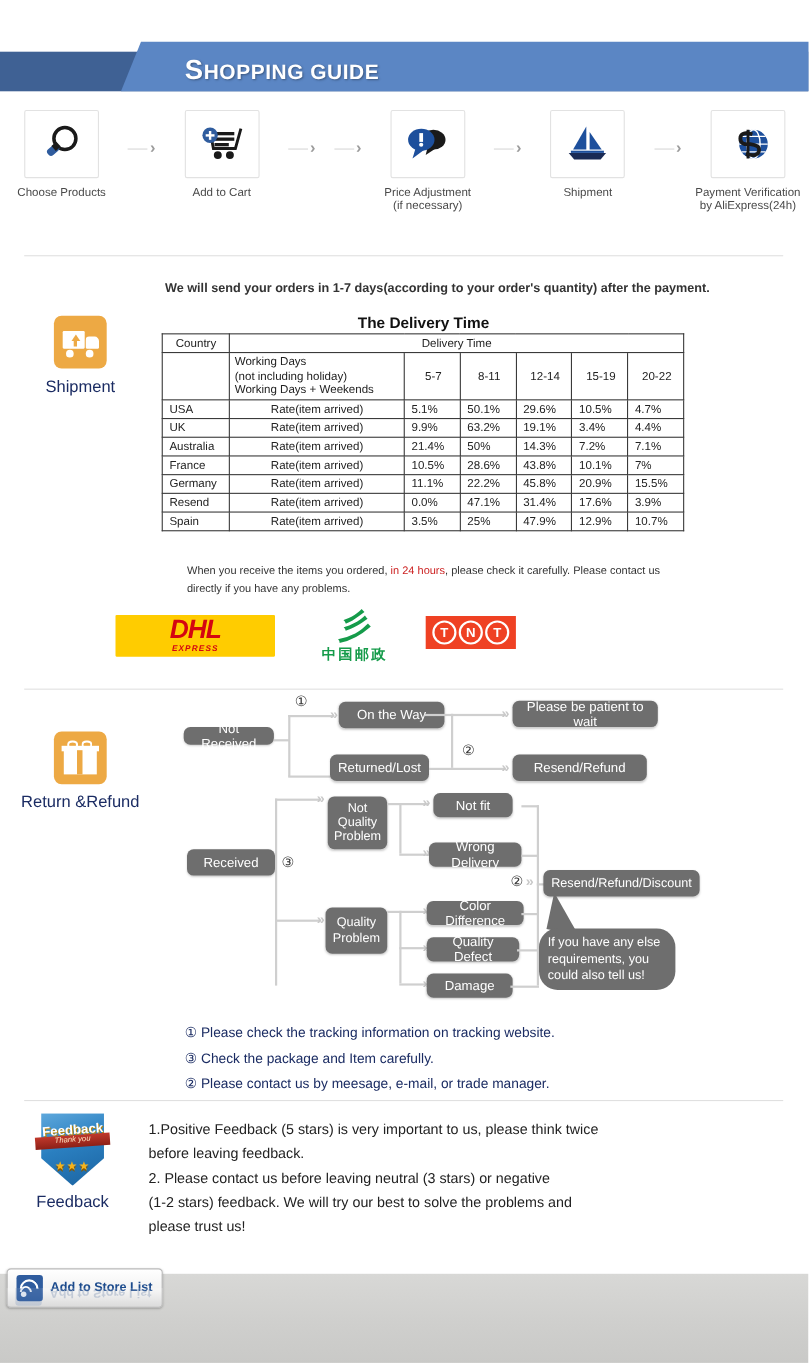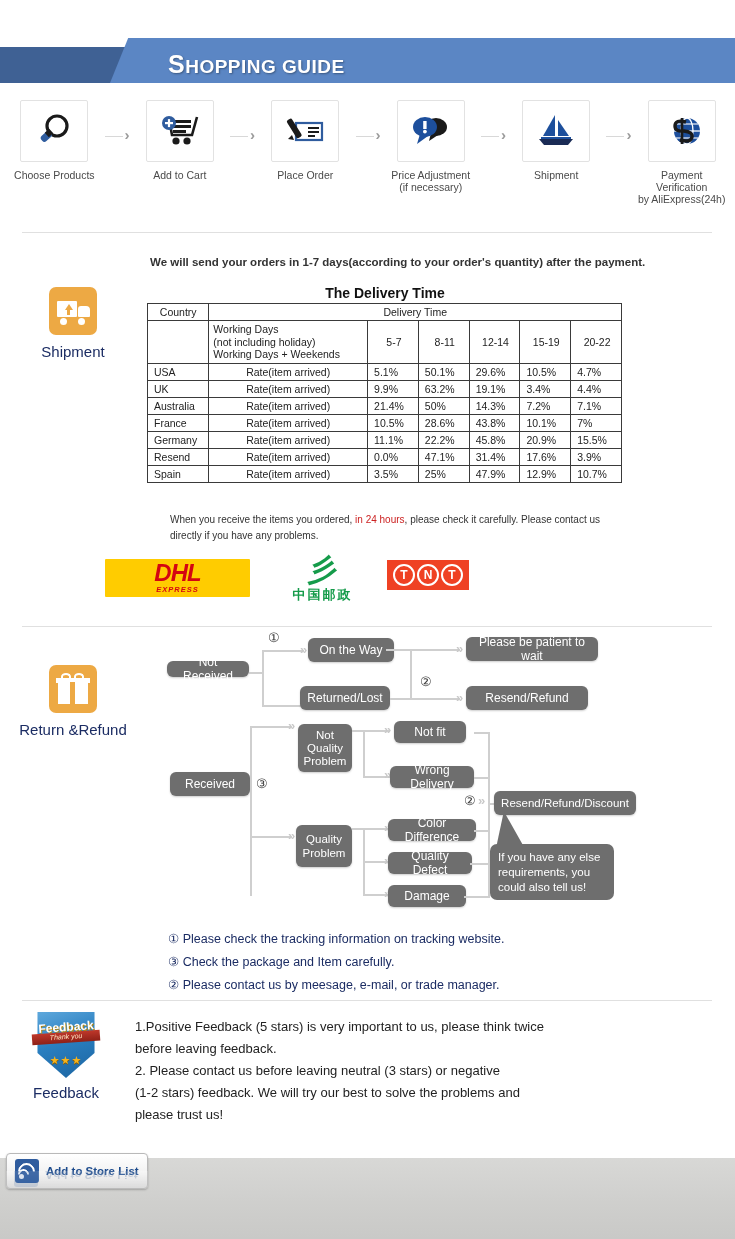--- a/index.html
+++ b/index.html
@@ -237,21 +237,21 @@
   .conn.h { height:2px; } .conn.v { width:2px; }
   .arrow {
     position:absolute; color:#c9c9c9; font-size:13px; font-weight:bold;
     line-height:10px;
   }
   .circnum {
     position:absolute; font-size:13px; color:#3a3a3a;
   }
   .callout {
     position:absolute;
-    background:#6e6e6e; color:#fff; border-radius:7px;
+    background:#6e6e6e; color:#fff; border-radius:17px;
     font-size:11.5px; line-height:15px; padding:6px 8px;
     text-align:left;
   }
   .callout-tail {
     position:absolute; width:0; height:0;
     border-left:30px solid #6e6e6e;
     border-top:34px solid transparent;
     transform:rotate(12deg);
   }
 
@@ -345,33 +345,20 @@
         <circle cx="10" cy="10" r="7" fill="#2f5c9e"></circle>
         <rect x="6" y="9" width="8" height="2.2" fill="#fff"></rect>
         <rect x="8.9" y="6.1" width="2.2" height="8" fill="#fff"></rect>
       </svg>
     </div>
     <div class="step-label">Add to Cart</div>
   </div>
 
   <div class="step-arrow"><span class="line"></span><span>›</span></div>
 
-  <div class="step">
-    <div class="step-box">
-      <svg width="42" height="36" viewBox="0 0 42 36">
-        <rect x="12" y="10" width="26" height="17" fill="#fff" stroke="#2f5c9e" stroke-width="2.2"></rect>
-        <rect x="24" y="14" width="11" height="2" fill="#1a1a1a"></rect>
-        <rect x="24" y="18" width="11" height="2" fill="#1a1a1a"></rect>
-        <rect x="24" y="22" width="7" height="2" fill="#1a1a1a"></rect>
-        <rect x="7" y="5" width="6" height="21" rx="2" fill="#1a1a1a" transform="rotate(-32 10 15)"></rect>
-        <path d="M4 26 L8 22 L10 27 Z" fill="#1a1a1a"></path>
-      </svg>
-    </div>
-    <div class="step-label">Place Order</div>
-  </div>
 
   <div class="step-arrow"><span class="line"></span><span>›</span></div>
 
   <div class="step">
     <div class="step-box">
       <svg width="44" height="36" viewBox="0 0 44 36">
         <ellipse cx="27" cy="14" rx="11" ry="9" fill="#1a1a1a"></ellipse>
         <path d="M22 20 L20 28 L29 22 Z" fill="#1a1a1a"></path>
         <ellipse cx="16" cy="14" rx="12" ry="10" fill="#1d4f9c"></ellipse>
         <path d="M11 21 L8 31 L19 23 Z" fill="#1d4f9c"></path>
@@ -558,21 +545,21 @@
 
   <div class="node" style="left:167px; top:33px; width:82px; height:16px;">Not Received</div>
   <div class="conn v" style="left:262px; top:22px; height:56px;"></div>
   <div class="conn h" style="left:262px; top:22px; width:42px;"></div>
   <div class="conn h" style="left:249px; top:44px; width:14px;"></div>
   <div class="conn h" style="left:262px; top:77px; width:42px;"></div>
   <div class="arrow" style="left:300px; top:17px;">»</div>
   <div class="arrow" style="left:300px; top:72px;">»</div>
   <div class="circnum" style="left:268px; top:2px;">①</div>
 
-  <div class="node" style="left:308px; top:10px; width:86px; height:24px;">On the Way</div>
+  <div class="node" style="left:308px; top:10px; width:96px; height:24px;">On the Way</div>
   <div class="node" style="left:300px; top:58px; width:90px; height:24px;">Returned/Lost</div>
 
   <div class="conn h" style="left:386px; top:21px; width:26px;"></div>
   <div class="conn v" style="left:410px; top:21px; height:49px;"></div>
   <div class="conn h" style="left:390px; top:70px; width:22px;"></div>
   <div class="conn h" style="left:410px; top:21px; width:50px;"></div>
   <div class="conn h" style="left:410px; top:70px; width:50px;"></div>
   <div class="arrow" style="left:456px; top:16px;">»</div>
   <div class="arrow" style="left:456px; top:65px;">»</div>
   <div class="circnum" style="left:420px; top:46px;">②</div>

